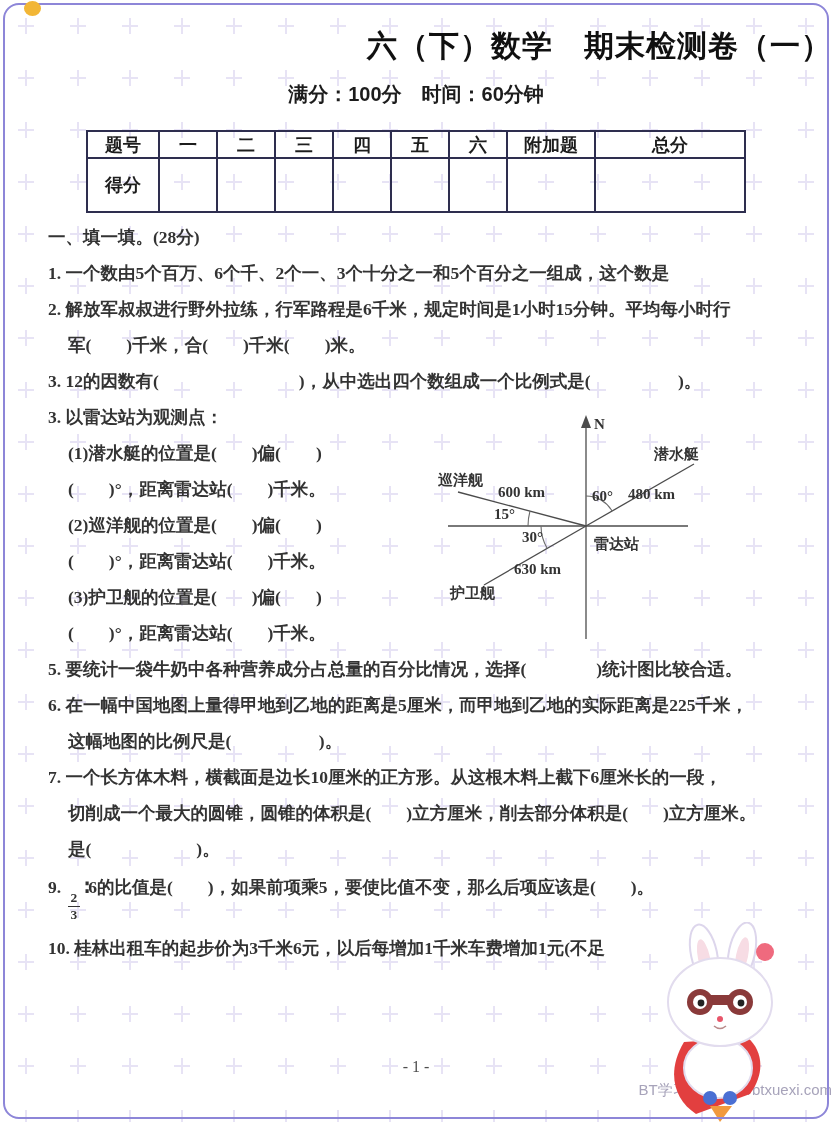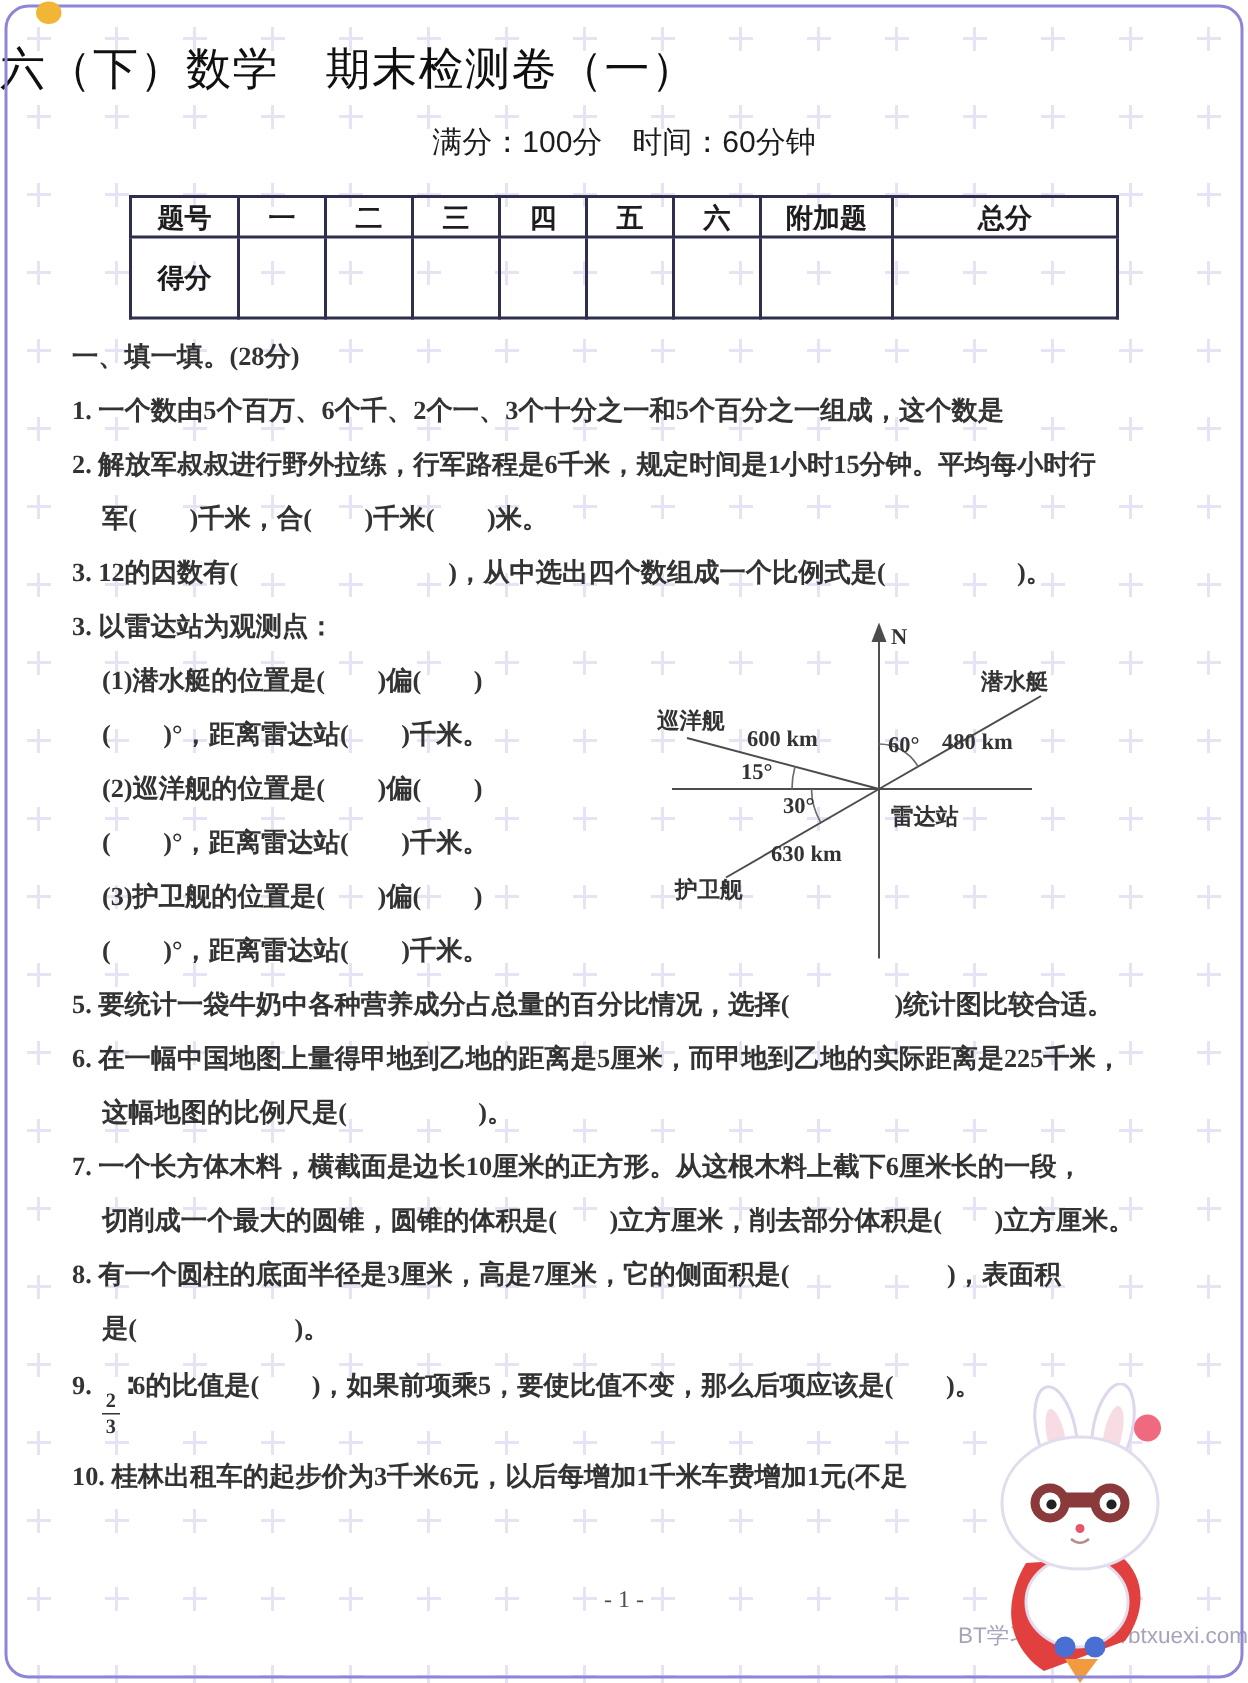--- a/index.html
+++ b/index.html
@@ -21,26 +21,26 @@
   .page-border {
     position:absolute; inset:3px; border:2px solid #8d86d8;
     border-radius:16px; pointer-events:none; z-index:5;
   }
   .corner-dot {
     position:absolute; left:24px; top:1px; width:17px; height:15px;
     background:#f2b636; border-radius:50%; z-index:6;
   }
 
   .title {
-    margin-top:26px; text-align:left; font-size:30px; font-weight:normal;
+    margin-top:26px; text-align:right; font-size:30px; font-weight:bold;
     letter-spacing:1px; color:#101010;
     font-family:"Liberation Sans","DejaVu Sans",sans-serif;
   }
   .subtitle {
-    margin-top:14px; text-align:center; font-size:20px; font-weight:normal;
+    margin-top:14px; text-align:center; font-size:20px; font-weight:bold;
     color:#1c1c1c; font-family:"Liberation Sans","DejaVu Sans",sans-serif;
   }
 
   .score-table {
     margin:22px auto 0 auto; border-collapse:collapse; table-layout:fixed;
     width:658px; font-family:"Liberation Sans","DejaVu Sans",sans-serif;
   }
   .score-table td {
     border:2px solid #2e2e4f; height:27px; text-align:center;
     font-size:18px; font-weight:600; color:#1d1d1d; background:transparent;
@@ -177,21 +177,20 @@
     </div>
 
     <div class="line">5. 要统计一袋牛奶中各种营养成分占总量的百分比情况，选择(　　　　)统计图比较合适。</div>
 
     <div class="line">6. 在一幅中国地图上量得甲地到乙地的距离是5厘米，而甲地到乙地的实际距离是225千米，</div>
     <div class="line cont">这幅地图的比例尺是(　　　　　)。</div>
 
     <div class="line">7. 一个长方体木料，横截面是边长10厘米的正方形。从这根木料上截下6厘米长的一段，</div>
     <div class="line cont">切削成一个最大的圆锥，圆锥的体积是(　　)立方厘米，削去部分体积是(　　)立方厘米。</div>
 
-    <div class="line">8. 有一个圆柱的底面半径是3厘米，高是7厘米，它的侧面积是(　　　　　　)，表面积</div>
     <div class="line cont">是(　　　　　　)。</div>
 
     <div class="line q9">
       <span>9. </span><span class="frac">
           <span class="num">2</span>
           <span class="den">3</span>
         </span><span>∶6的比值是(　　)，如果前项乘5，要使比值不变，那么后项应该是(　　)。</span>
     </div>
 
     <div class="line q10">10. 桂林出租车的起步价为3千米6元，以后每增加1千米车费增加1元(不足</div>

